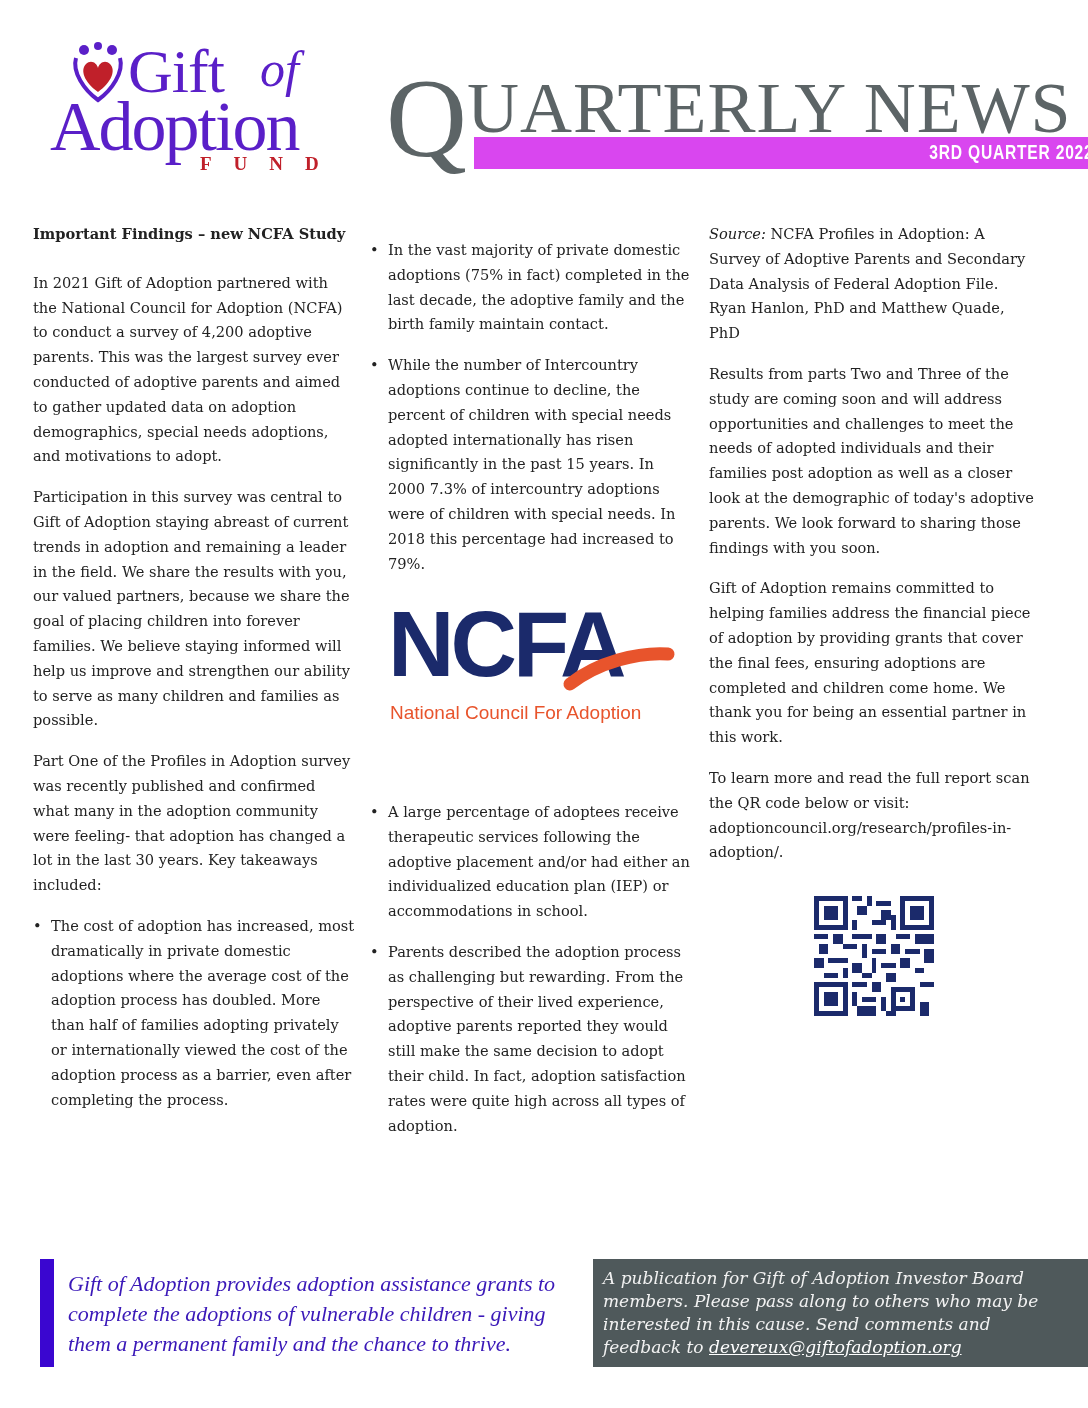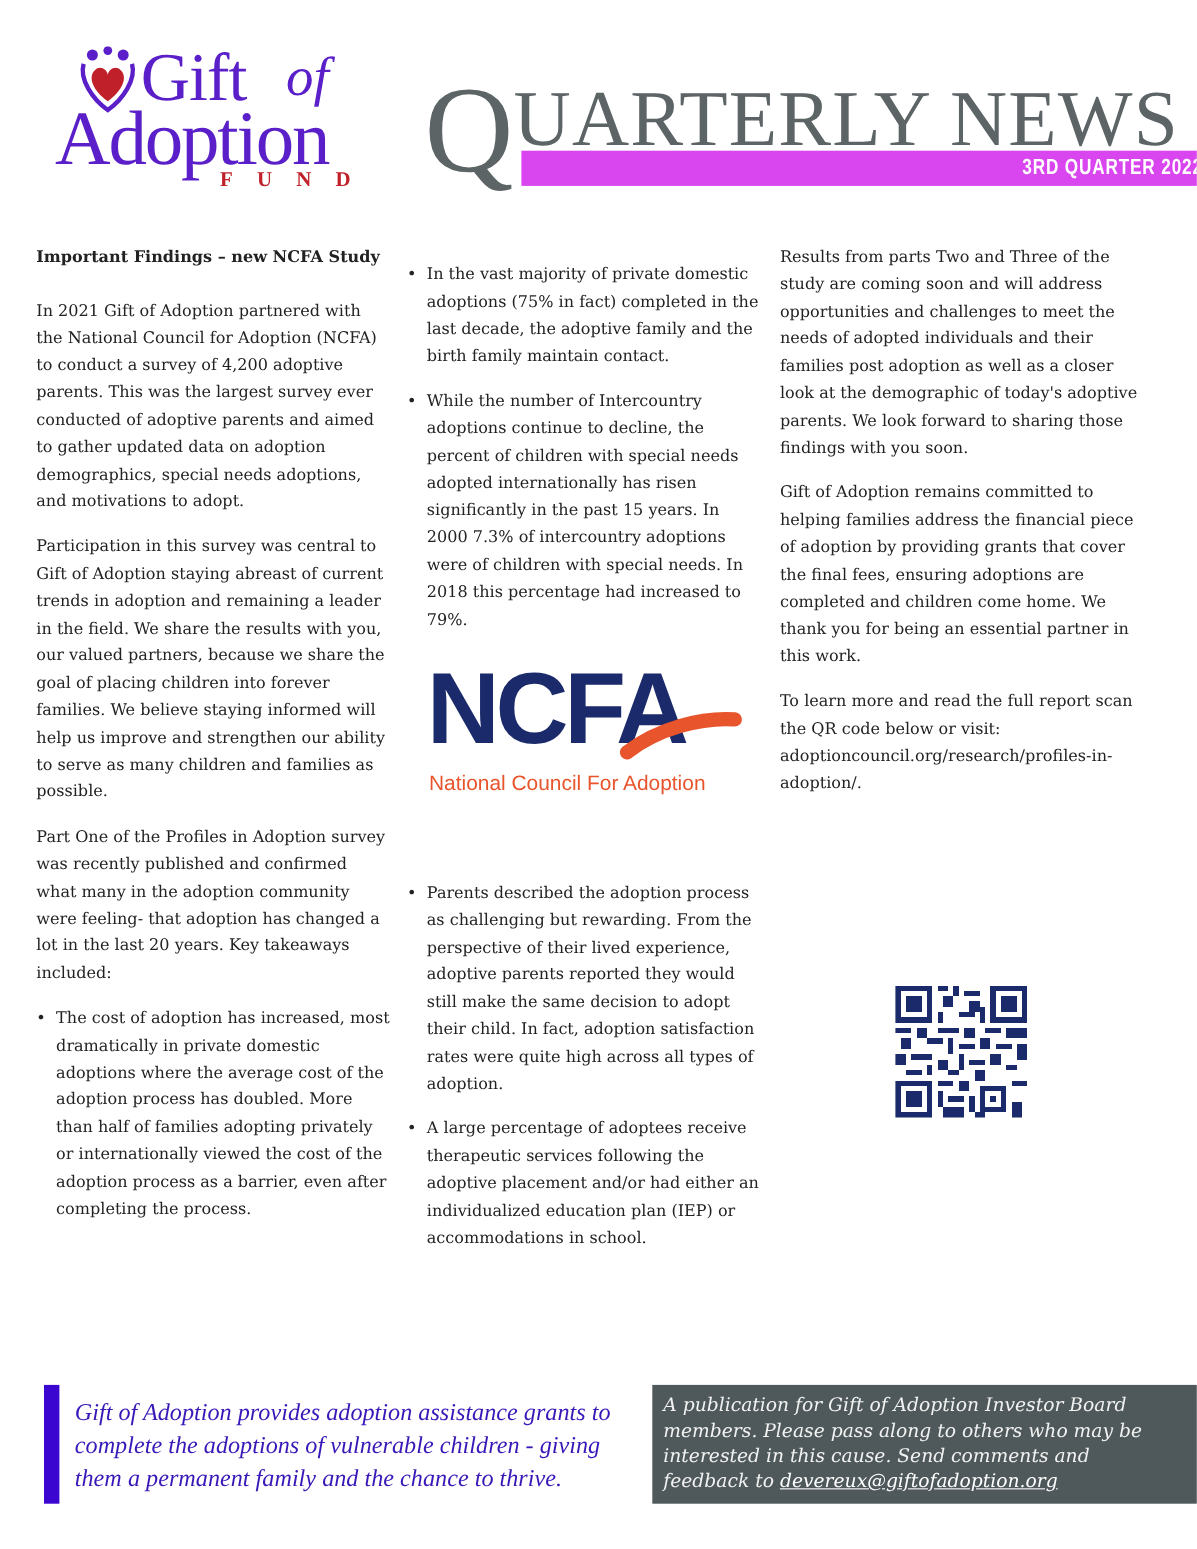--- a/index.html
+++ b/index.html
@@ -70,21 +70,21 @@
   <span class="q">Q</span><span class="rest">UARTERLY NEWS</span>
 </div>
 <div class="quarter-bar">
   <span>3RD QUARTER 2022</span>
 </div>
 
 <div class="col col1">
   <p class="heading">Important Findings – new NCFA Study</p>
   <p>In 2021 Gift of Adoption partnered with the National Council for Adoption (NCFA) to conduct a survey of 4,200 adoptive parents. This was the largest survey ever conducted of adoptive parents and aimed to gather updated data on adoption demographics, special needs adoptions, and motivations to adopt.</p>
   <p>Participation in this survey was central to Gift of Adoption staying abreast of current trends in adoption and remaining a leader in the field. We share the results with you, our valued partners, because we share the goal of placing children into forever families. We believe staying informed will help us improve and strengthen our ability to serve as many children and families as possible.</p>
-  <p>Part One of the Profiles in Adoption survey was recently published and confirmed what many in the adoption community were feeling- that adoption has changed a lot in the last 20 years. Key takeaways included:</p>
+  <p>Part One of the Profiles in Adoption survey was recently published and confirmed what many in the adoption community were feeling- that adoption has changed a lot in the last 30 years. Key takeaways included:</p>
   <ul class="bullets">
     <li>The cost of adoption has increased, most dramatically in private domestic adoptions where the average cost of the adoption process has doubled. More than half of families adopting privately or internationally viewed the cost of the adoption process as a barrier, even after completing the process.</li>
   </ul>
 </div>
 
 <div class="col col2">
   <ul class="bullets" style="margin-top:16px">
     <li>In the vast majority of private domestic adoptions (75% in fact) completed in the last decade, the adoptive family and the birth family maintain contact.</li>
     <li>While the number of Intercountry adoptions continue to decline, the percent of children with special needs adopted internationally has risen significantly in the past 15 years. In 2000 7.3% of intercountry adoptions were of children with special needs. In 2018 this percentage had increased to 79%.</li>
   </ul>
@@ -93,26 +93,27 @@
 <div class="ncfa">
   <span class="letters">NCFA</span>
   <svg width="120" height="50" viewBox="0 0 120 50">
     <path d="M12 40 C40 18, 80 8, 110 10" fill="none" stroke="#e8542c" stroke-width="13" stroke-linecap="round"></path>
   </svg>
   <span class="sub">National Council For Adoption</span>
 </div>
 
 <div class="col col2" style="top:800px">
   <ul class="bullets" style="margin-top:0">
+    <li>A large percentage of adoptees receive therapeutic services following the adoptive placement and/or had either an individualized education plan (IEP) or accommodations in school.</li>
     <li>Parents described the adoption process as challenging but rewarding. From the perspective of their lived experience, adoptive parents reported they would still make the same decision to adopt their child. In fact, adoption satisfaction rates were quite high across all types of adoption.</li>
-    <li>A large percentage of adoptees receive therapeutic services following the adoptive placement and/or had either an individualized education plan (IEP) or accommodations in school.</li>
   </ul>
 </div>
 
 <div class="col col3">
+  <p><span class="em">Source:</span><span> NCFA Profiles in Adoption: A Survey of Adoptive Parents and Secondary Data Analysis of Federal Adoption File. Ryan Hanlon, PhD and Matthew Quade, PhD</span></p>
   <p>Results from parts Two and Three of the study are coming soon and will address opportunities and challenges to meet the needs of adopted individuals and their families post adoption as well as a closer look at the demographic of today's adoptive parents. We look forward to sharing those findings with you soon.</p>
   <p>Gift of Adoption remains committed to helping families address the financial piece of adoption by providing grants that cover the final fees, ensuring adoptions are completed and children come home. We thank you for being an essential partner in this work.</p>
   <p>To learn more and read the full report scan the QR code below or visit: adoptioncouncil.org/research/profiles-in-adoption/.</p>
 </div>
 
 <svg class="qr" viewBox="0 0 25 25" shape-rendering="crispEdges">
   <rect width="25" height="25" fill="#ffffff"></rect>
   <g fill="#1b2a6b">
 
     <rect x="0" y="0" width="7" height="7"></rect>

